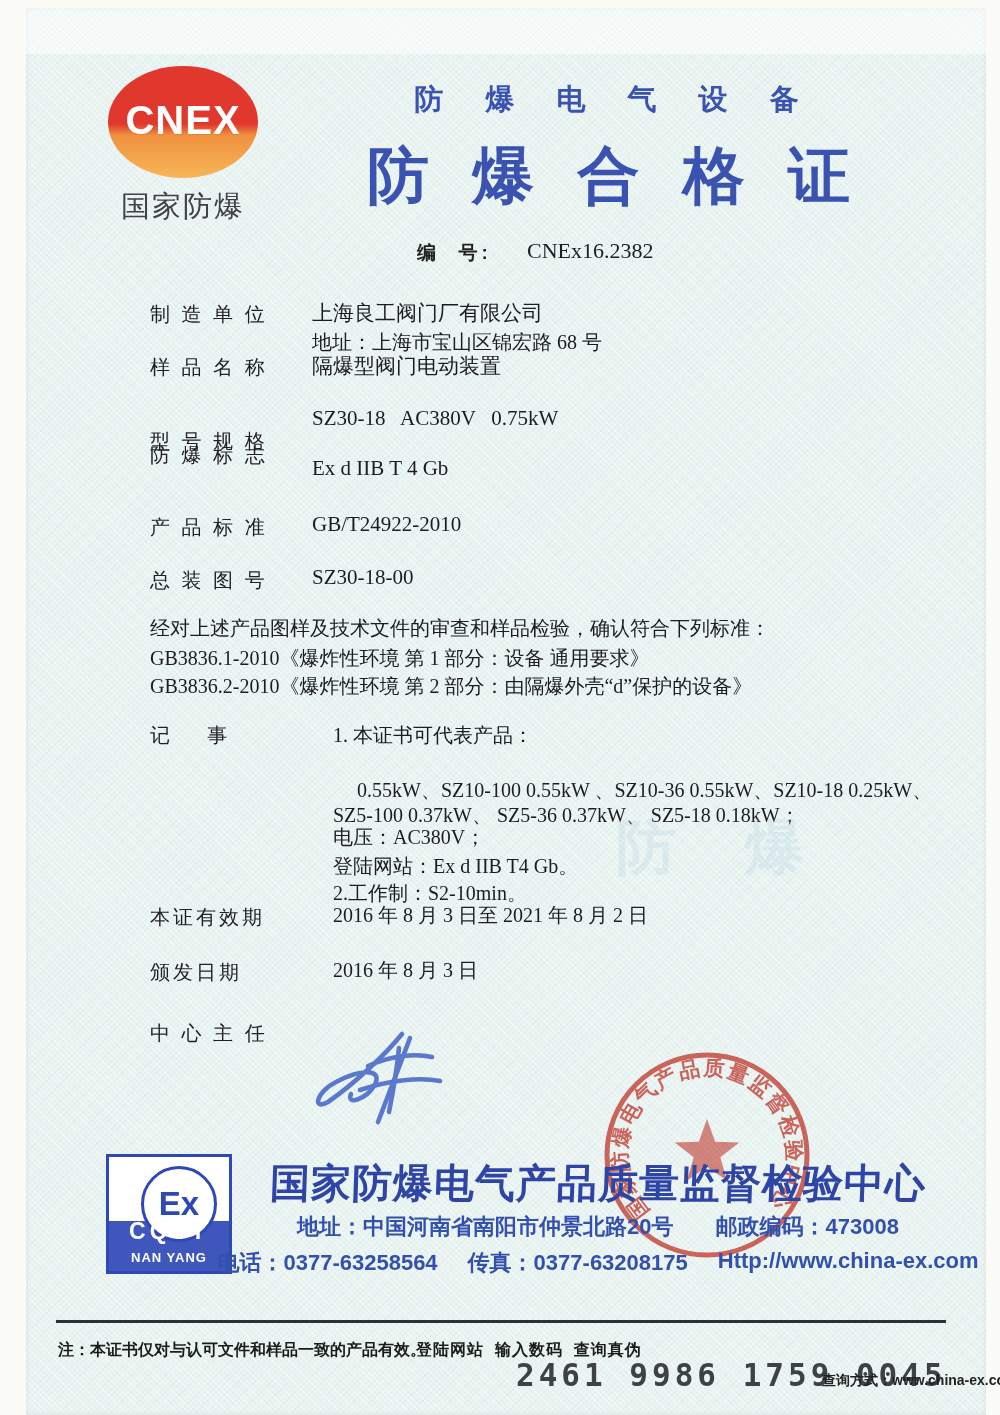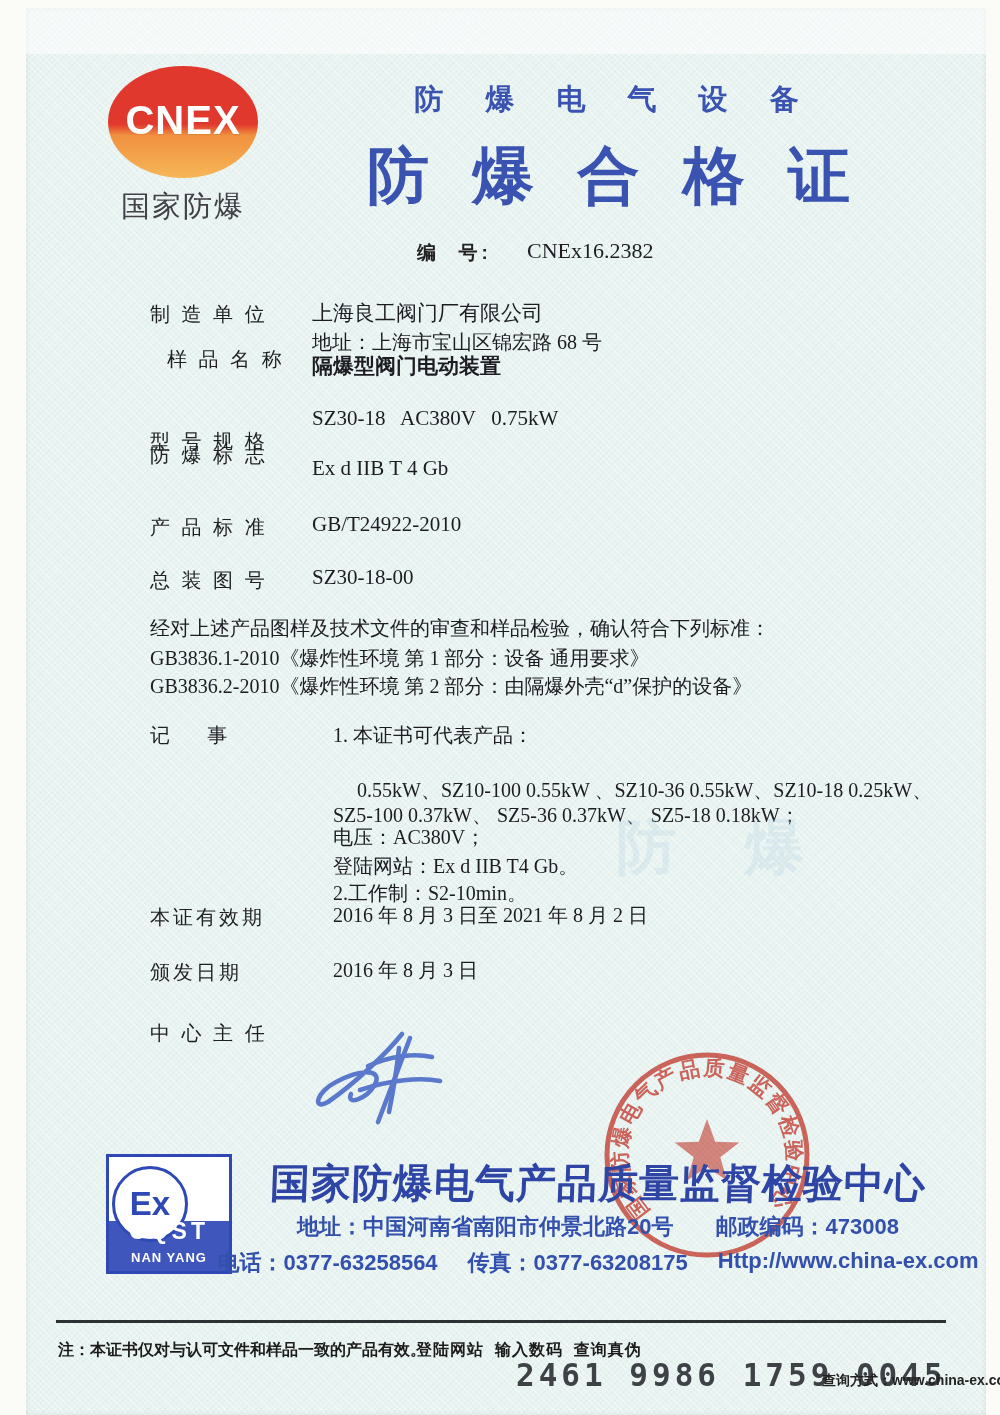--- a/index.html
+++ b/index.html
@@ -52,21 +52,21 @@
   .watermark{left:590px;top:800px;font-size:60px;font-weight:bold;
     color:rgba(165,200,222,0.22);letter-spacing:26px;}
 
   
   .stamp{left:574px;top:1040px;width:214px;height:214px;mix-blend-mode:multiply;opacity:.88;}
 
   
   .org-logo{left:80px;top:1146px;width:120px;height:114px;border:3px solid #2e49b5;
     background:#fff;overflow:hidden;}
   .org-logo .band{position:absolute;left:0;right:0;bottom:0;height:50px;background:#3f57bd;}
-  .org-logo .circle{position:absolute;left:3px;top:9px;width:70px;height:70px;border-radius:50%;
+  .org-logo .circle{position:absolute;left:32px;top:9px;width:70px;height:70px;border-radius:50%;
     border:3px solid #2e49b5;background:#fff;display:flex;align-items:center;justify-content:center;}
   .org-logo .ex{color:#2e49b5;font-weight:bold;font-size:33px;}
   .org-logo .cqst{position:absolute;left:0;right:0;bottom:26px;text-align:center;color:#fff;
     font-size:23px;font-weight:bold;letter-spacing:4px;z-index:2;}
   .org-logo .ny{position:absolute;left:0;right:0;bottom:6px;text-align:center;color:#fff;
     font-size:13px;font-weight:bold;letter-spacing:1px;z-index:2;}
   .org-name{left:210px;top:1148px;width:724px;text-align:center;font-size:40px;font-weight:bold;
     color:#2f45a5;font-family:"Liberation Serif", serif;letter-spacing:1px;transform:skewX(-2deg);}
   .org-line{width:724px;left:210px;display:flex;justify-content:center;gap:42px;
     font-size:22px;font-weight:bold;color:#3350ad;}
@@ -91,22 +91,22 @@
   </div>
   <div class="abs logo-caption pre">国家防爆</div>
   <div class="abs title-small pre">防 爆 电 气 设 备</div>
   <div class="abs title-large pre">防 爆 合 格 证</div>
   <div class="abs certno-label pre">编  号:</div>
   <div class="abs certno-value">CNEx16.2382</div>
 
   <div class="abs flabel pre" style="top:293px;">制 造 单 位</div>
   <div class="abs fvalue pre" style="top:291px;">上海良工阀门厂有限公司</div>
   <div class="abs fvalue pre" style="top:321px;font-size:20px;">地址：上海市宝山区锦宏路 68 号</div>
-  <div class="abs flabel pre" style="top:338px;margin-left:17px;">样 品 名 称</div>
-  <div class="abs fvalue pre" style="top:344px;font-weight:bold;">隔爆型阀门电动装置</div>
+  <div class="abs flabel pre" style="top:346px;">样 品 名 称</div>
+  <div class="abs fvalue pre" style="top:344px;">隔爆型阀门电动装置</div>
   <div class="abs flabel pre" style="top:400px;margin-top:20px;">型 号 规 格</div>
   <div class="abs fvalue pre" style="top:398px;">SZ30-18   AC380V   0.75kW</div>
   <div class="abs flabel pre" style="top:434px;">防 爆 标 志</div>
   <div class="abs fvalue pre" style="top:448px;">Ex d IIB T 4 Gb</div>
   <div class="abs flabel pre" style="top:506px;">产 品 标 准</div>
   <div class="abs fvalue pre" style="top:504px;">GB/T24922-2010</div>
   <div class="abs flabel pre" style="top:559px;">总 装 图 号</div>
   <div class="abs fvalue pre" style="top:557px;">SZ30-18-00</div>
 
   <div class="abs para" style="top:607px;font-family:'Liberation Sans',sans-serif;">经对上述产品图样及技术文件的审查和样品检验，确认符合下列标准：</div>

